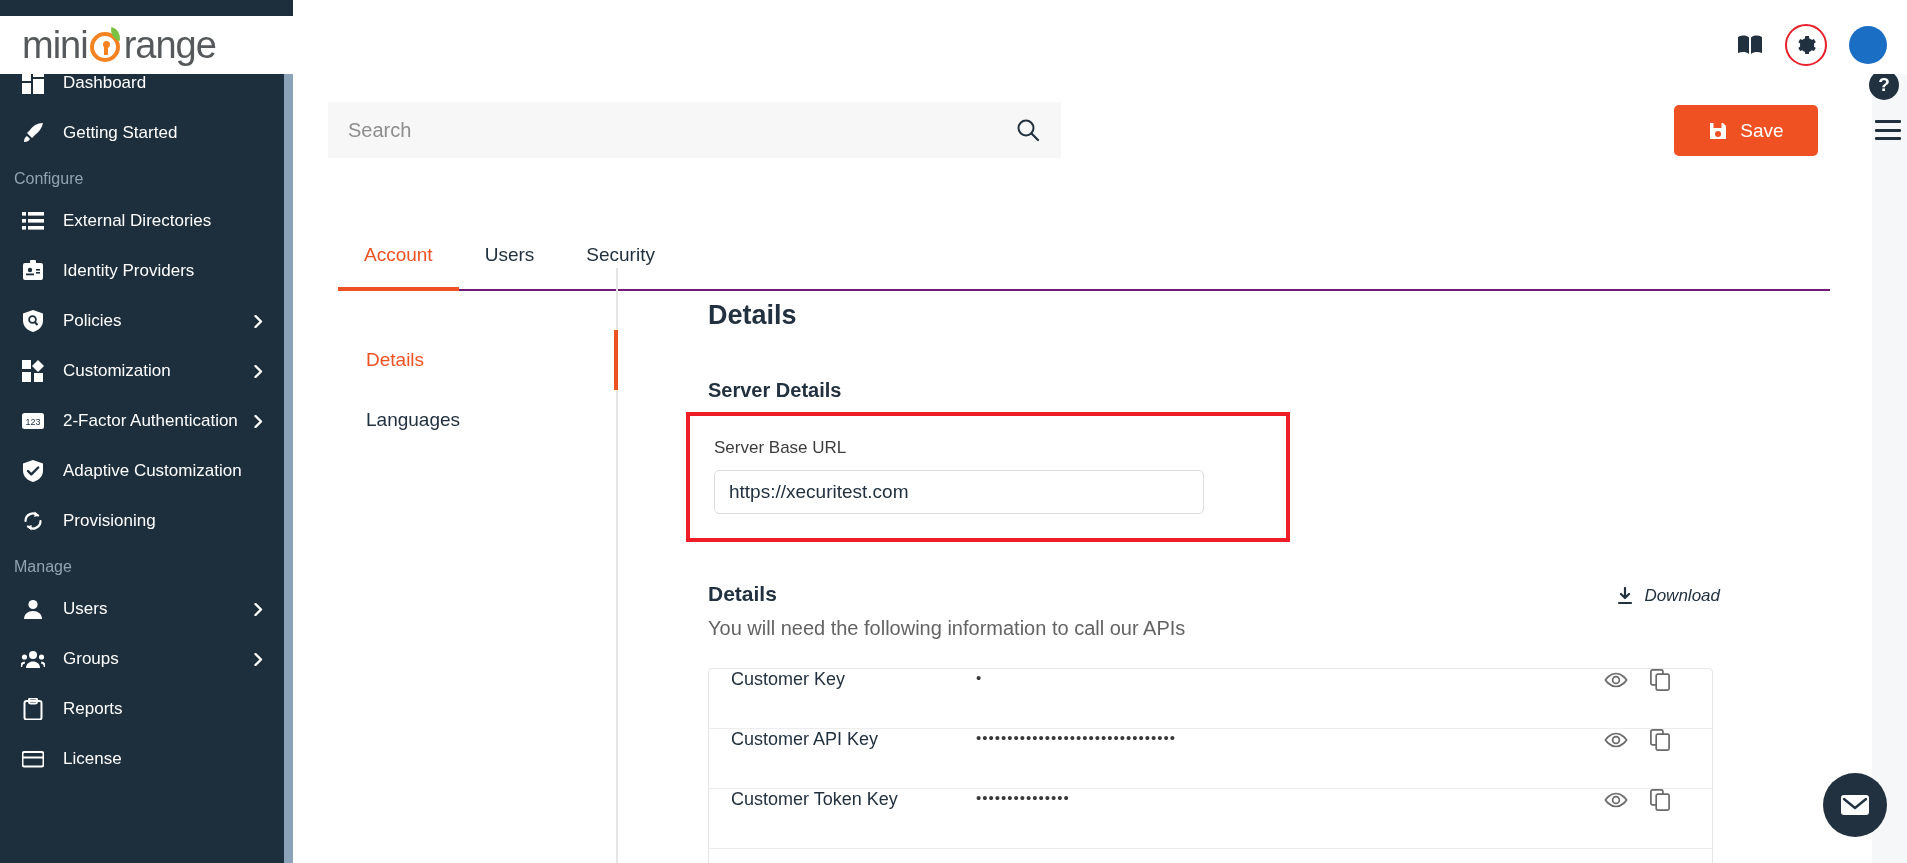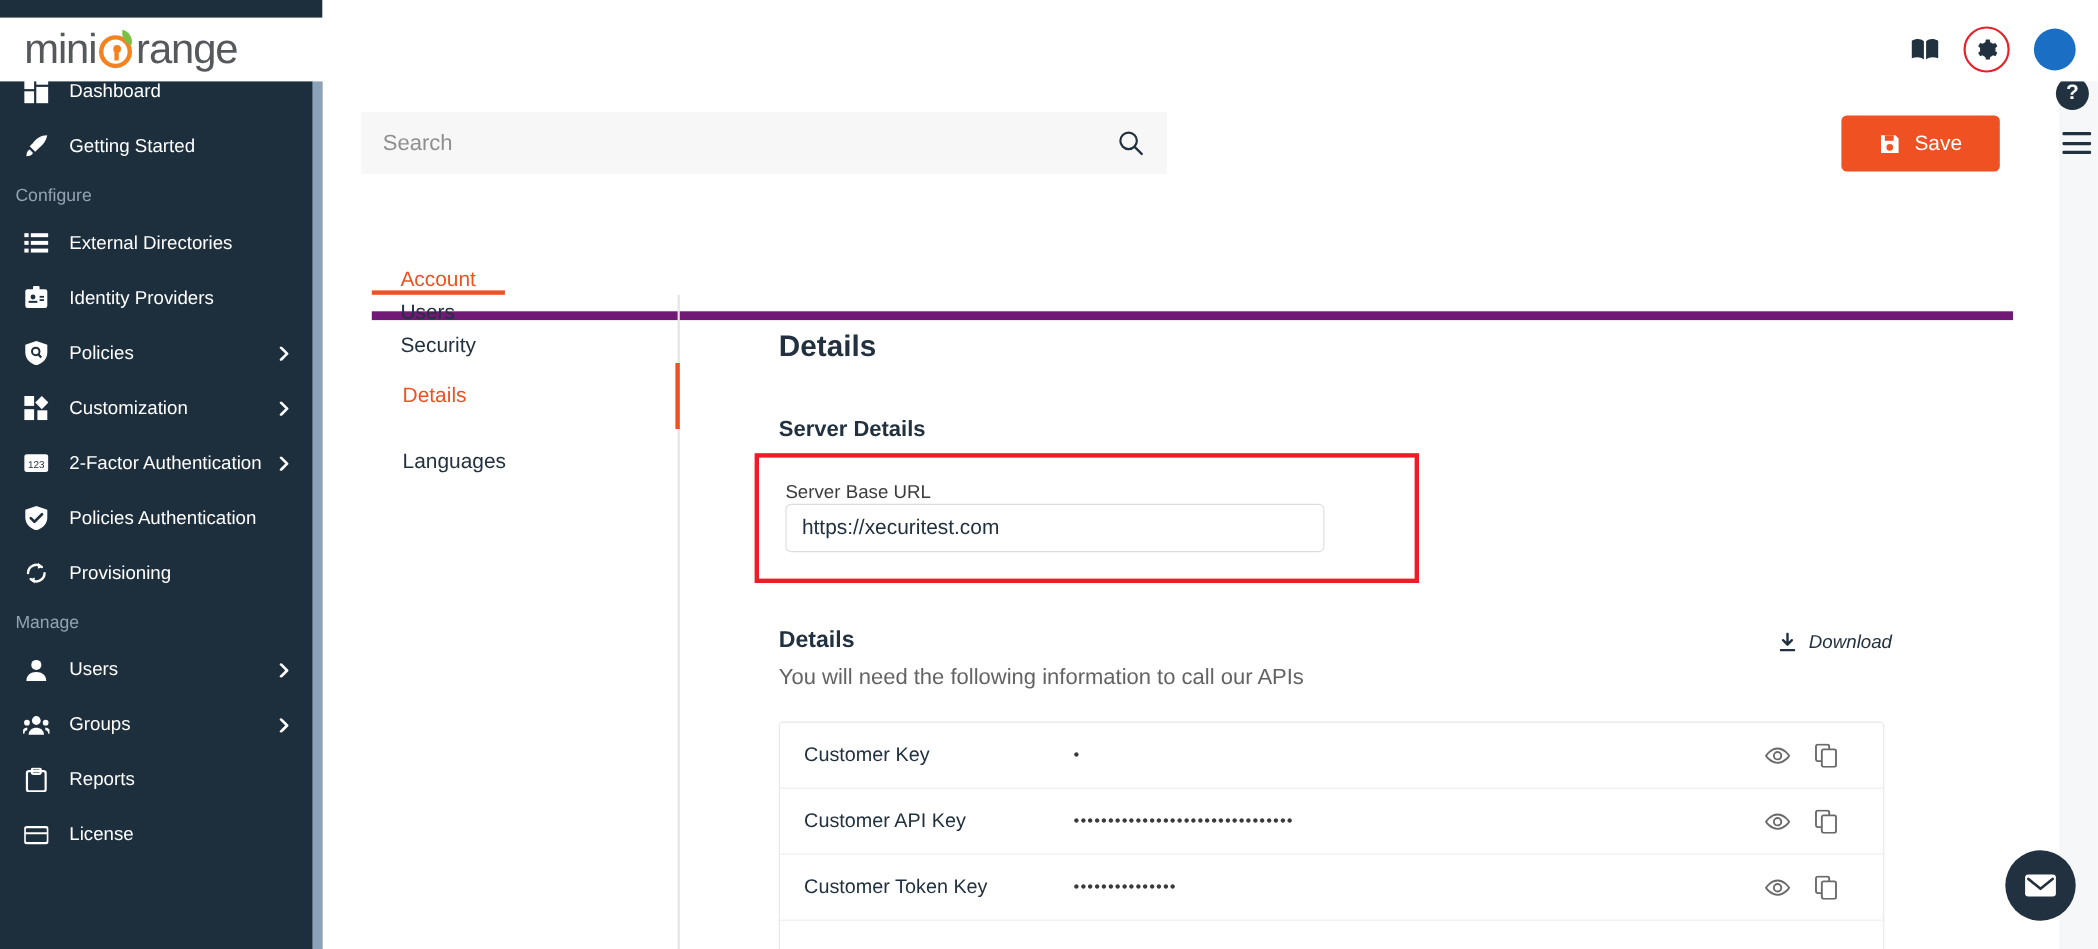--- a/index.html
+++ b/index.html
@@ -164,22 +164,22 @@
     border: none; border-radius: 5px;
     display: flex; align-items: center; justify-content: center; gap: 12px;
     font-size: 19px; cursor: pointer;
     font-family: "Liberation Sans", sans-serif;
   }
 
   
   .tabs {
     position: absolute; left: 45px; top: 178px;
     width: 1492px; height: 55px;
-    border-bottom: 8px solid #701a75;
-    display: flex; align-items: flex-start; flex-direction: column;
+    border-bottom: 2px solid #701a75;
+    display: flex; align-items: flex-start;
   }
   .tab {
     height: 53px; padding: 8px 26px 0 26px;
     font-size: 19px; color: #22313f;
     cursor: pointer; position: relative;
   }
   .tab.active { color: #ef5123; }
   .tab.active::after {
     content: ""; position: absolute; left: 0; bottom: -2px;
     width: 100%; height: 4px; background: #ef5123;
@@ -217,21 +217,21 @@
   }
   .h-server {
     font-size: 20px; font-weight: bold; color: #22313f;
     margin-bottom: 10px;
   }
   .redbox {
     width: 604px; border: 4px solid #ee1c25;
     padding: 22px 24px 24px 24px;
     margin-left: -22px;
   }
-  .field-label { font-size: 17px; color: #3c3c3c; margin-bottom: 0; }
+  .field-label { font-size: 17px; color: #3c3c3c; margin-bottom: 12px; }
   .url-input {
     width: 490px; height: 44px;
     border: 1px solid #dcdcdc; border-radius: 5px;
     padding: 0 14px; font-size: 19px; color: #22313f;
     outline: none; background: #ffffff;
     font-family: "Liberation Sans", sans-serif;
   }
 
   .details2-row {
     display: flex; align-items: flex-start; justify-content: space-between;
@@ -244,21 +244,21 @@
     font-size: 17px; color: #22313f; cursor: pointer;
     padding-top: 4px;
     font-style: italic;
   }
 
   .api-table {
     width: 1005px; margin-top: 28px;
     border: 1px solid #e6e6e6; border-radius: 4px;
   }
   .api-row {
-    display: flex; align-items: center;
+    display: flex; align-items: flex-start;
     height: 60px; padding: 0 22px 0 22px;
     border-bottom: 1px solid #ededed;
   }
   .api-row:last-child { border-bottom: none; }
   .api-key-name { width: 245px; font-size: 18px; color: #22313f; }
   .api-key-val {
     flex: 1; font-size: 15px; color: #3a3a3a;
     letter-spacing: 1px; word-break: break-all;
   }
   .api-actions { display: flex; align-items: center; gap: 22px; width: 86px; }
@@ -364,21 +364,21 @@
           </svg>
         </span>
       </div>
       <div class="side-item">
         <span class="side-icon">
           <svg width="22" height="22" viewBox="0 0 22 22">
             <path d="M11 0L1 3.5v7C1 16 5 20.5 11 22c6-1.5 10-6 10-11.5v-7z" fill="#fff"></path>
             <path d="M6 11l3.3 3.3L16.2 7.5" stroke="#1d2e3d" stroke-width="2.4" fill="none" stroke-linecap="round" stroke-linejoin="round"></path>
           </svg>
         </span>
-        <span class="side-label">Policies Authentication</span>
+        <span class="side-label">Adaptive Customization</span>
       </div>
       <div class="side-item">
         <span class="side-icon">
           <svg width="22" height="22" viewBox="0 0 22 22">
             <path d="M3.5 11a7.5 7.5 0 0112.6-5.5" stroke="#fff" stroke-width="2.2" fill="none" stroke-linecap="round"></path>
             <path d="M18.5 11a7.5 7.5 0 01-12.6 5.5" stroke="#fff" stroke-width="2.2" fill="none" stroke-linecap="round"></path>
             <path d="M12.6 1.5l4 4-4.2 1.6z" fill="#fff"></path>
             <path d="M9.4 20.5l-4-4 4.2-1.6z" fill="#fff"></path>
           </svg>
         </span>

